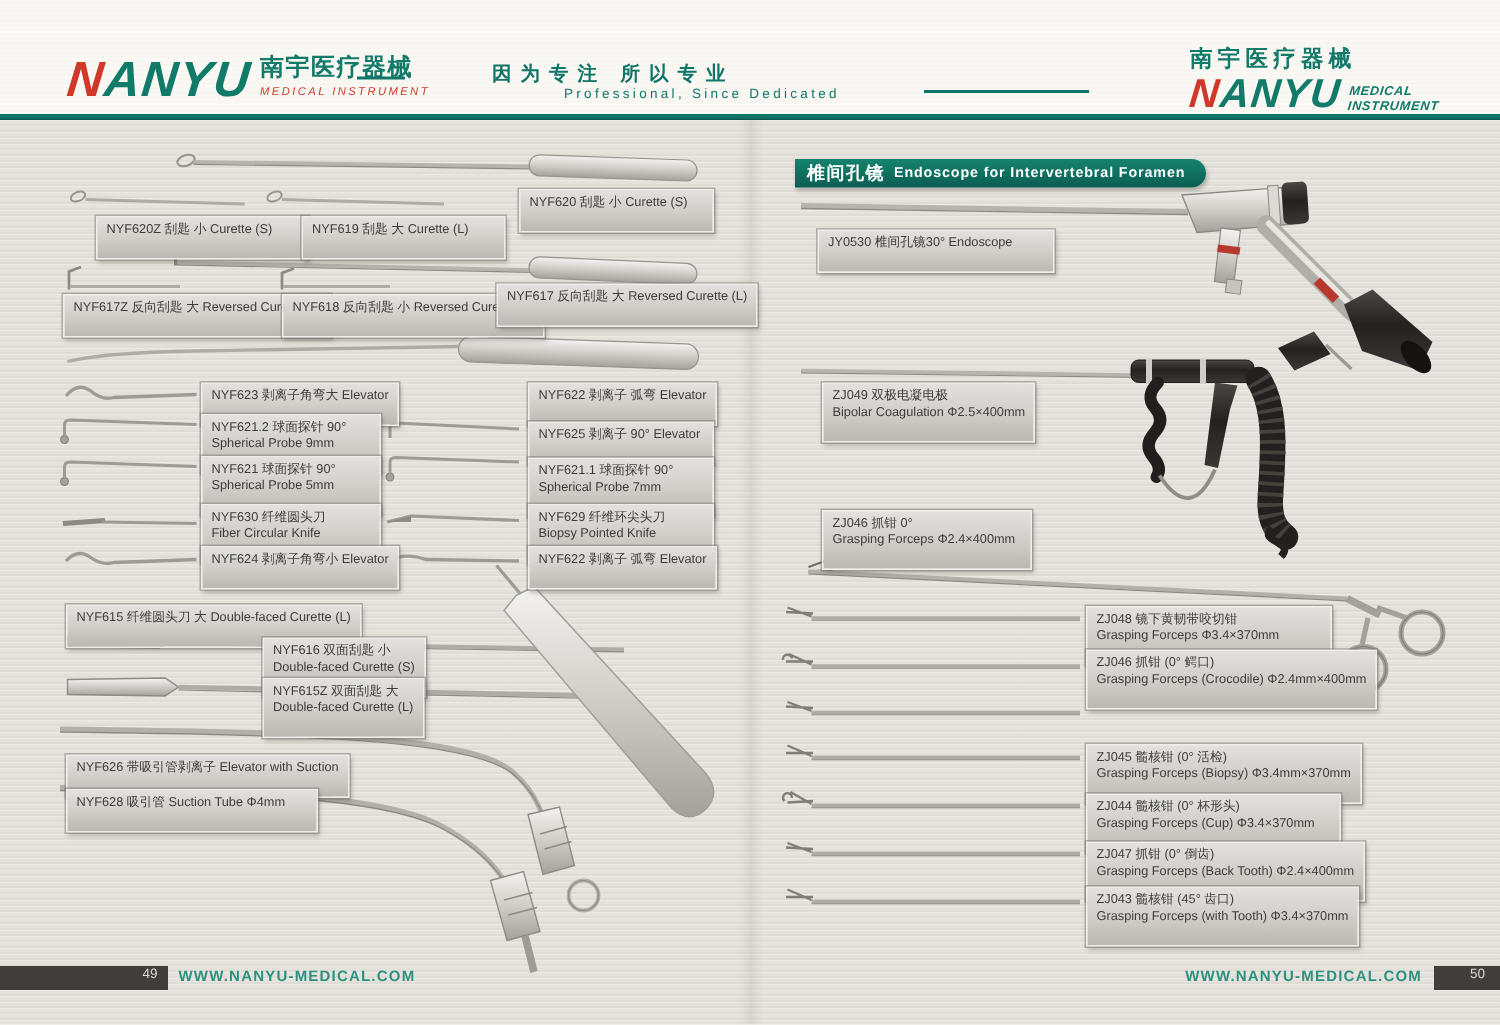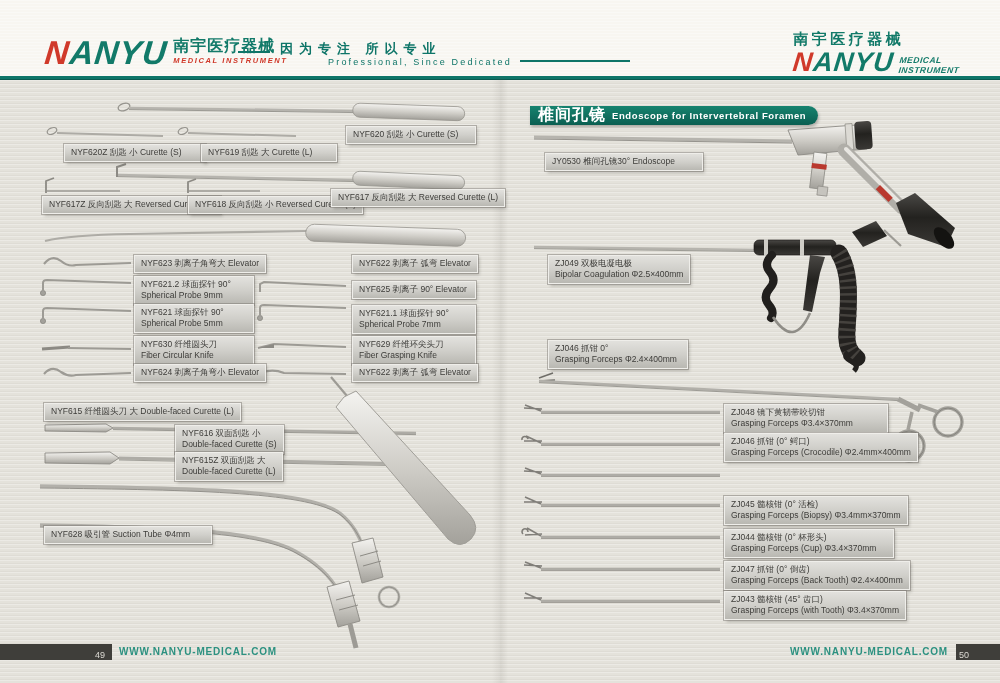--- a/index.html
+++ b/index.html
@@ -10,51 +10,51 @@
       #e4e2db;}
   
   .header-band{position:absolute;left:0;top:0;width:1000px;height:76px;
     background:repeating-linear-gradient(180deg, rgba(255,255,255,.35) 0 1px, rgba(0,0,0,0) 1px 3px),#f8f6f1;}
   .teal-rule{position:absolute;left:0;top:76px;width:1000px;height:3px;background:#0e7568;border-bottom:1px solid #0a5a4f;}
   .logoL{position:absolute;left:45px;top:36px;display:flex;align-items:flex-start;}
   .brand{font-style:italic;font-weight:900;font-size:33px;letter-spacing:1px;color:#127a69;transform:skewX(-6deg);line-height:1;}
   .brand .n{color:#d0392a;}
   .logoL .cnblock{margin-left:6px;margin-top:2px;}
   .logoL .cn{font-weight:700;font-size:16px;color:#127a69;letter-spacing:1px;line-height:1;}
-  .logoL .sub{font-weight:700;font-style:italic;font-size:7.5px;color:#d0392a;letter-spacing:1.6px;margin-top:2px;}
-  .slogan{position:absolute;left:238px;top:42px;display:flex;align-items:flex-start;}
+  .logoL .sub{font-weight:400;font-style:italic;font-size:7.5px;color:#d0392a;letter-spacing:1.6px;margin-top:2px;}
+  .slogan{position:absolute;left:238px;top:42px;display:flex;align-items:flex-start;gap:48px;}
   .slogan .dash{width:32px;height:2px;background:#0e7568;margin-top:9px;margin-right:10px;}
   .slogan .cn{font-weight:700;font-size:13px;color:#0e7568;letter-spacing:6px;line-height:1.1;}
   .slogan .en{font-size:9px;color:#0e7568;letter-spacing:2.2px;margin-top:1px;padding-left:48px;}
   .slogan .tail{width:110px;height:2px;background:#0e7568;margin-top:18px;margin-left:8px;}
   .logoR{position:absolute;right:40px;top:30px;text-align:left;}
   .logoR .cn{font-weight:700;font-size:15px;color:#127a69;letter-spacing:3.5px;}
   .logoR .row{display:flex;align-items:flex-end;}
   .logoR .brand{font-size:27px;}
   .logoR .subs{margin-left:5px;font-style:italic;font-weight:700;font-size:8.5px;color:#127a69;letter-spacing:.5px;line-height:1.15;transform:skewX(-6deg);}
   
   .lbl{position:absolute;z-index:5;
     background:linear-gradient(180deg,#e2e1dd 0%,#d0cfca 50%,#b9b8b2 100%);
     border:1px solid #efeeea;outline:1px solid rgba(125,122,116,.5);
     box-shadow:1.5px 2px 3px rgba(60,58,52,.28);
-    padding:2px 6px 3px;font-size:8.5px;line-height:1.3;color:#3d3c39;white-space:nowrap;}
+    padding:2px 6px 14px;font-size:8.5px;line-height:1.3;color:#3d3c39;white-space:nowrap;}
   .lbl span{display:block;}
   .lbl span:empty{display:none;}
   
   .section-bar{position:absolute;left:530px;top:106px;height:19px;min-width:254px;z-index:5;
     background:linear-gradient(180deg,#16836f 0%,#0c6船557 100%);
     background:linear-gradient(180deg,#16836f 0%,#0a5e51 100%);
     border-radius:0 10px 10px 0;color:#ffffff;display:flex;align-items:center;padding:0 12px 0 8px;
     box-shadow:1px 2px 3px rgba(40,38,34,.3);}
-  .section-bar .cn{font-weight:700;font-size:16px;letter-spacing:1px;margin-right:6px;}
+  .section-bar .cn{font-weight:700;font-size:12px;letter-spacing:1px;margin-right:6px;}
   .section-bar .en{font-weight:700;font-size:9.5px;letter-spacing:.6px;}
   
-  .foot-bar{position:absolute;top:644px;height:16px;background:#3f3e3a;color:#dcdad4;font-size:9px;z-index:6;display:flex;align-items:flex-end;}
+  .foot-bar{position:absolute;top:644px;height:16px;background:#3f3e3a;color:#dcdad4;font-size:9px;z-index:6;display:flex;align-items:flex-start;}
   .foot-bar.left{left:0;width:112px;justify-content:flex-end;padding-right:7px;box-sizing:border-box;}
-  .foot-bar.right{right:0;width:44px;justify-content:flex-start;padding-left:3px;box-sizing:border-box;}
+  .foot-bar.right{right:0;width:44px;justify-content:flex-start;padding-left:24px;box-sizing:border-box;}
   .site{position:absolute;top:646px;font-weight:700;font-size:10px;letter-spacing:.8px;color:#2c9180;z-index:6;}
   .site.left{left:119px;}
   .site.right{right:52px;}
   .gutter{position:absolute;left:492px;top:77px;width:16px;height:606px;z-index:1;
     background:linear-gradient(90deg,rgba(0,0,0,0) 0%,rgba(90,86,78,.07) 45%,rgba(90,86,78,.10) 55%,rgba(0,0,0,0) 100%);}
   svg.art{position:absolute;left:0;top:0;z-index:2;}
 </style>
 </head>
 <body>
 
@@ -339,35 +339,38 @@
     </div>
   <div class="lbl" style="left:352px;top:281px;min-width:110px">
       <span>NYF625 剥离子 90°  Elevator</span>
     </div>
   <div class="lbl" style="left:352px;top:305px;min-width:110px">
       <span>NYF621.1 球面探针 90°</span>
       <span>Spherical Probe 7mm</span>
     </div>
   <div class="lbl" style="left:352px;top:336px;min-width:110px">
       <span>NYF629 纤维环尖头刀</span>
-      <span>Fiber Grasping Knife</span>
+      <span>Biopsy Pointed Knife</span>
     </div>
   <div class="lbl" style="left:352px;top:364px;min-width:110px">
       <span>NYF622 剥离子 弧弯 Elevator</span>
     </div>
   <div class="lbl" style="left:44px;top:403px;min-width:148px">
       <span>NYF615 纤维圆头刀 大  Double-faced Curette (L)</span>
     </div>
   <div class="lbl" style="left:175px;top:425px;min-width:88px">
       <span>NYF616 双面刮匙 小</span>
       <span>Double-faced Curette (S)</span>
     </div>
   <div class="lbl" style="left:175px;top:452px;min-width:88px">
       <span>NYF615Z 双面刮匙 大</span>
       <span>Double-faced Curette (L)</span>
+    </div>
+  <div class="lbl" style="left:44px;top:503px;min-width:154px">
+      <span>NYF626 带吸引管剥离子 Elevator with Suction</span>
     </div>
   <div class="lbl" style="left:44px;top:526px;min-width:154px">
       <span>NYF628 吸引管 Suction Tube  Φ4mm</span>
     </div>
 
   <div class="lbl" style="left:545px;top:153px;min-width:144px">
       <span>JY0530 椎间孔镜30°  Endoscope</span>
     </div>
   <div class="lbl" style="left:548px;top:255px;min-width:126px">
       <span>ZJ049 双极电凝电极</span>

